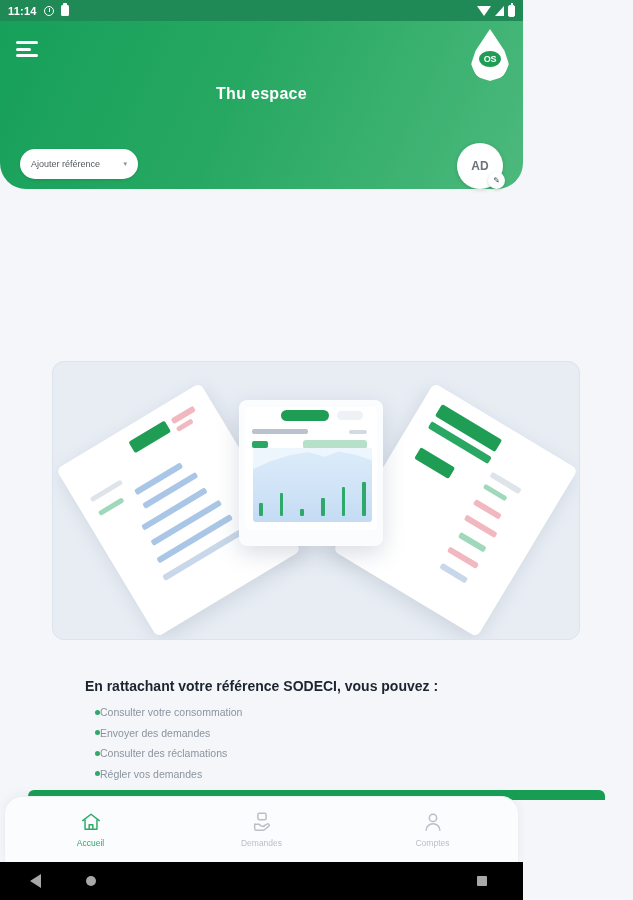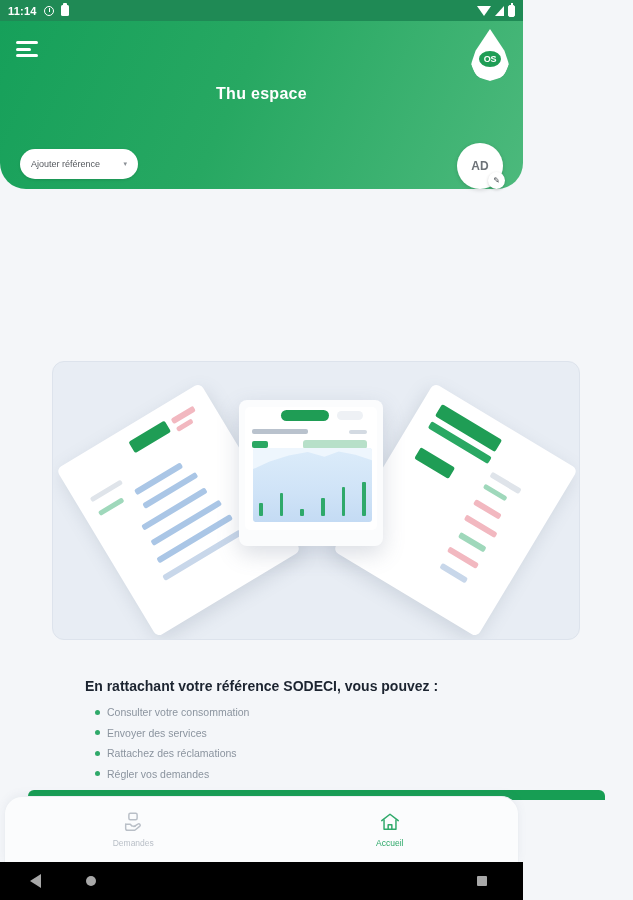--- a/index.html
+++ b/index.html
@@ -180,21 +180,21 @@
   }
   .cbar { width: 3.5px; background: #2fa96a; border-radius: 1px; }
 
   
   .lead {
     position: absolute; left: 0; right: 0; top: 678px; text-align: center;
     font-size: 14px; font-weight: bold; color: #1c2430;
   }
   .bullets { position: absolute; left: 95px; top: 707px; }
   .bullet {
-    display: flex; align-items: center; gap: 7px;
+    display: flex; align-items: center; 
     font-size: 10.5px; color: #8b949f; line-height: 1; margin-bottom: 10px;
   }
   .dot { width: 5px; height: 5px; border-radius: 50%; background: #2fa96a; flex: none; }
   .etc { font-size: 9.5px; color: #9aa2ac; margin-left: 12px; }
 
   .cta-peek {
     position: absolute; left: 28px; top: 790px; width: 577px; height: 10px;
     background: #179e54; border-radius: 6px 6px 0 0;
   }
 
@@ -340,59 +340,68 @@
 
   <div class="lead">En rattachant votre référence SODECI, vous pouvez :</div>
 
   <div class="bullets">
     <div class="bullet">
       <span class="dot"></span>
       <span>Consulter votre consommation</span>
     </div>
     <div class="bullet">
       <span class="dot"></span>
-      <span>Envoyer des services</span>
+      <span>Envoyer des demandes</span>
     </div>
     <div class="bullet">
       <span class="dot"></span>
-      <span>Rattachez des réclamations</span>
+      <span>Consulter des réclamations</span>
     </div>
     <div class="bullet">
       <span class="dot"></span>
       <span>Régler vos demandes</span>
     </div>
     <div class="etc">etc...</div>
   </div>
 
   <div class="cta-peek"></div>
 
   <div class="bottomnav">
+
+    <div class="navitem active">
+      <span class="navicon">
+        <svg viewBox="0 0 24 24" fill="none" stroke="currentColor" stroke-width="1.6" stroke-linecap="round" stroke-linejoin="round">
+          <path d="M3 10.5 12 3.5l9 7"></path>
+          <path d="M5.5 9.8V20h13V9.8"></path>
+          <path d="M10 20v-5h4v5"></path>
+        </svg>
+      </span>
+      <span class="navlabel">Accueil</span>
+    </div>
 
     <div class="navitem">
       <span class="navicon">
         <svg viewBox="0 0 24 24" fill="none" stroke="currentColor" stroke-width="1.6" stroke-linecap="round" stroke-linejoin="round">
           <rect x="7.5" y="2.5" width="9" height="7" rx="1.6"></rect>
           <path d="M4 14.5h5l2 2h3.5"></path>
           <path d="M4 14.5v4.5a2 2 0 0 0 2 2h8l5.5-4.5a1.6 1.6 0 0 0-2.2-2.3L13 17"></path>
         </svg>
       </span>
       <span class="navlabel">Demandes</span>
     </div>
 
-    <div class="navitem active">
+    <div class="navitem">
       <span class="navicon">
         <svg viewBox="0 0 24 24" fill="none" stroke="currentColor" stroke-width="1.6" stroke-linecap="round" stroke-linejoin="round">
-          <path d="M3 10.5 12 3.5l9 7"></path>
-          <path d="M5.5 9.8V20h13V9.8"></path>
-          <path d="M10 20v-5h4v5"></path>
+          <circle cx="12" cy="7.5" r="4"></circle>
+          <path d="M4.5 21c0-4.2 3.4-7 7.5-7s7.5 2.8 7.5 7"></path>
         </svg>
       </span>
-      <span class="navlabel">Accueil</span>
-    </div>
-
+      <span class="navlabel">Comptes</span>
+    </div>
 
   </div>
 
   <div class="androidbar">
     <span class="ab-back"></span>
     <span class="ab-home"></span>
     <span class="ab-recent"></span>
   </div>
 
 </div>

